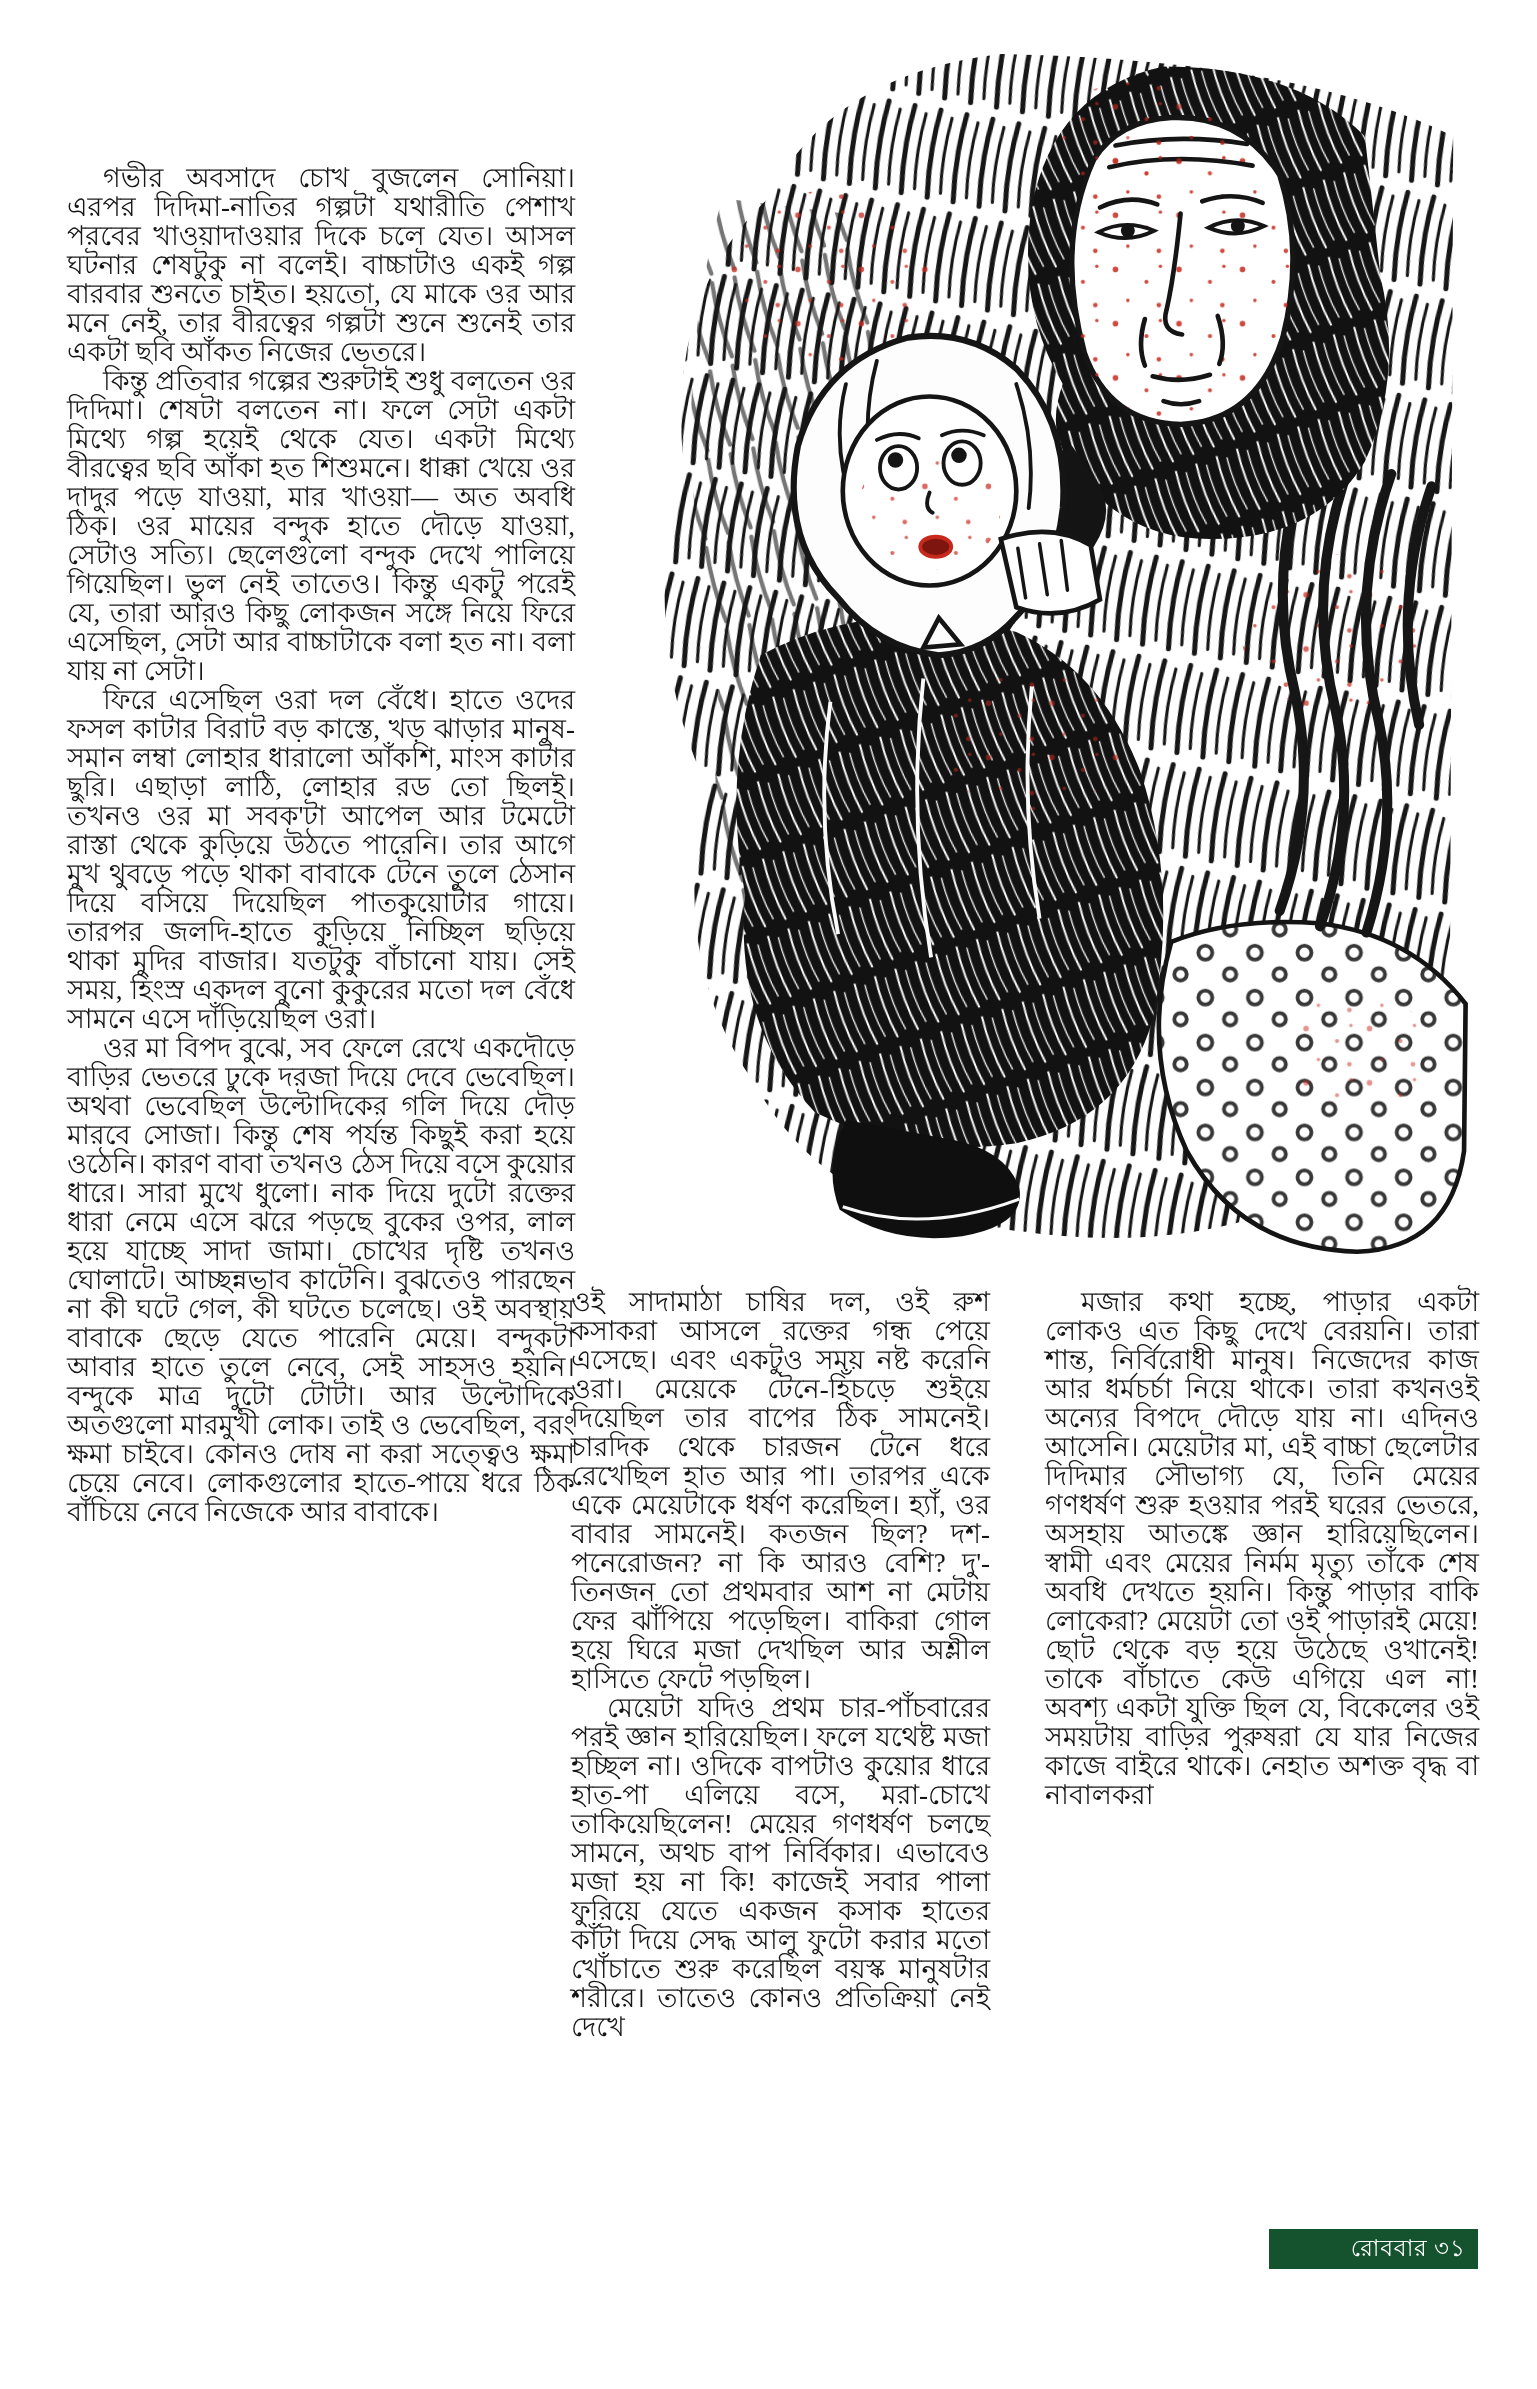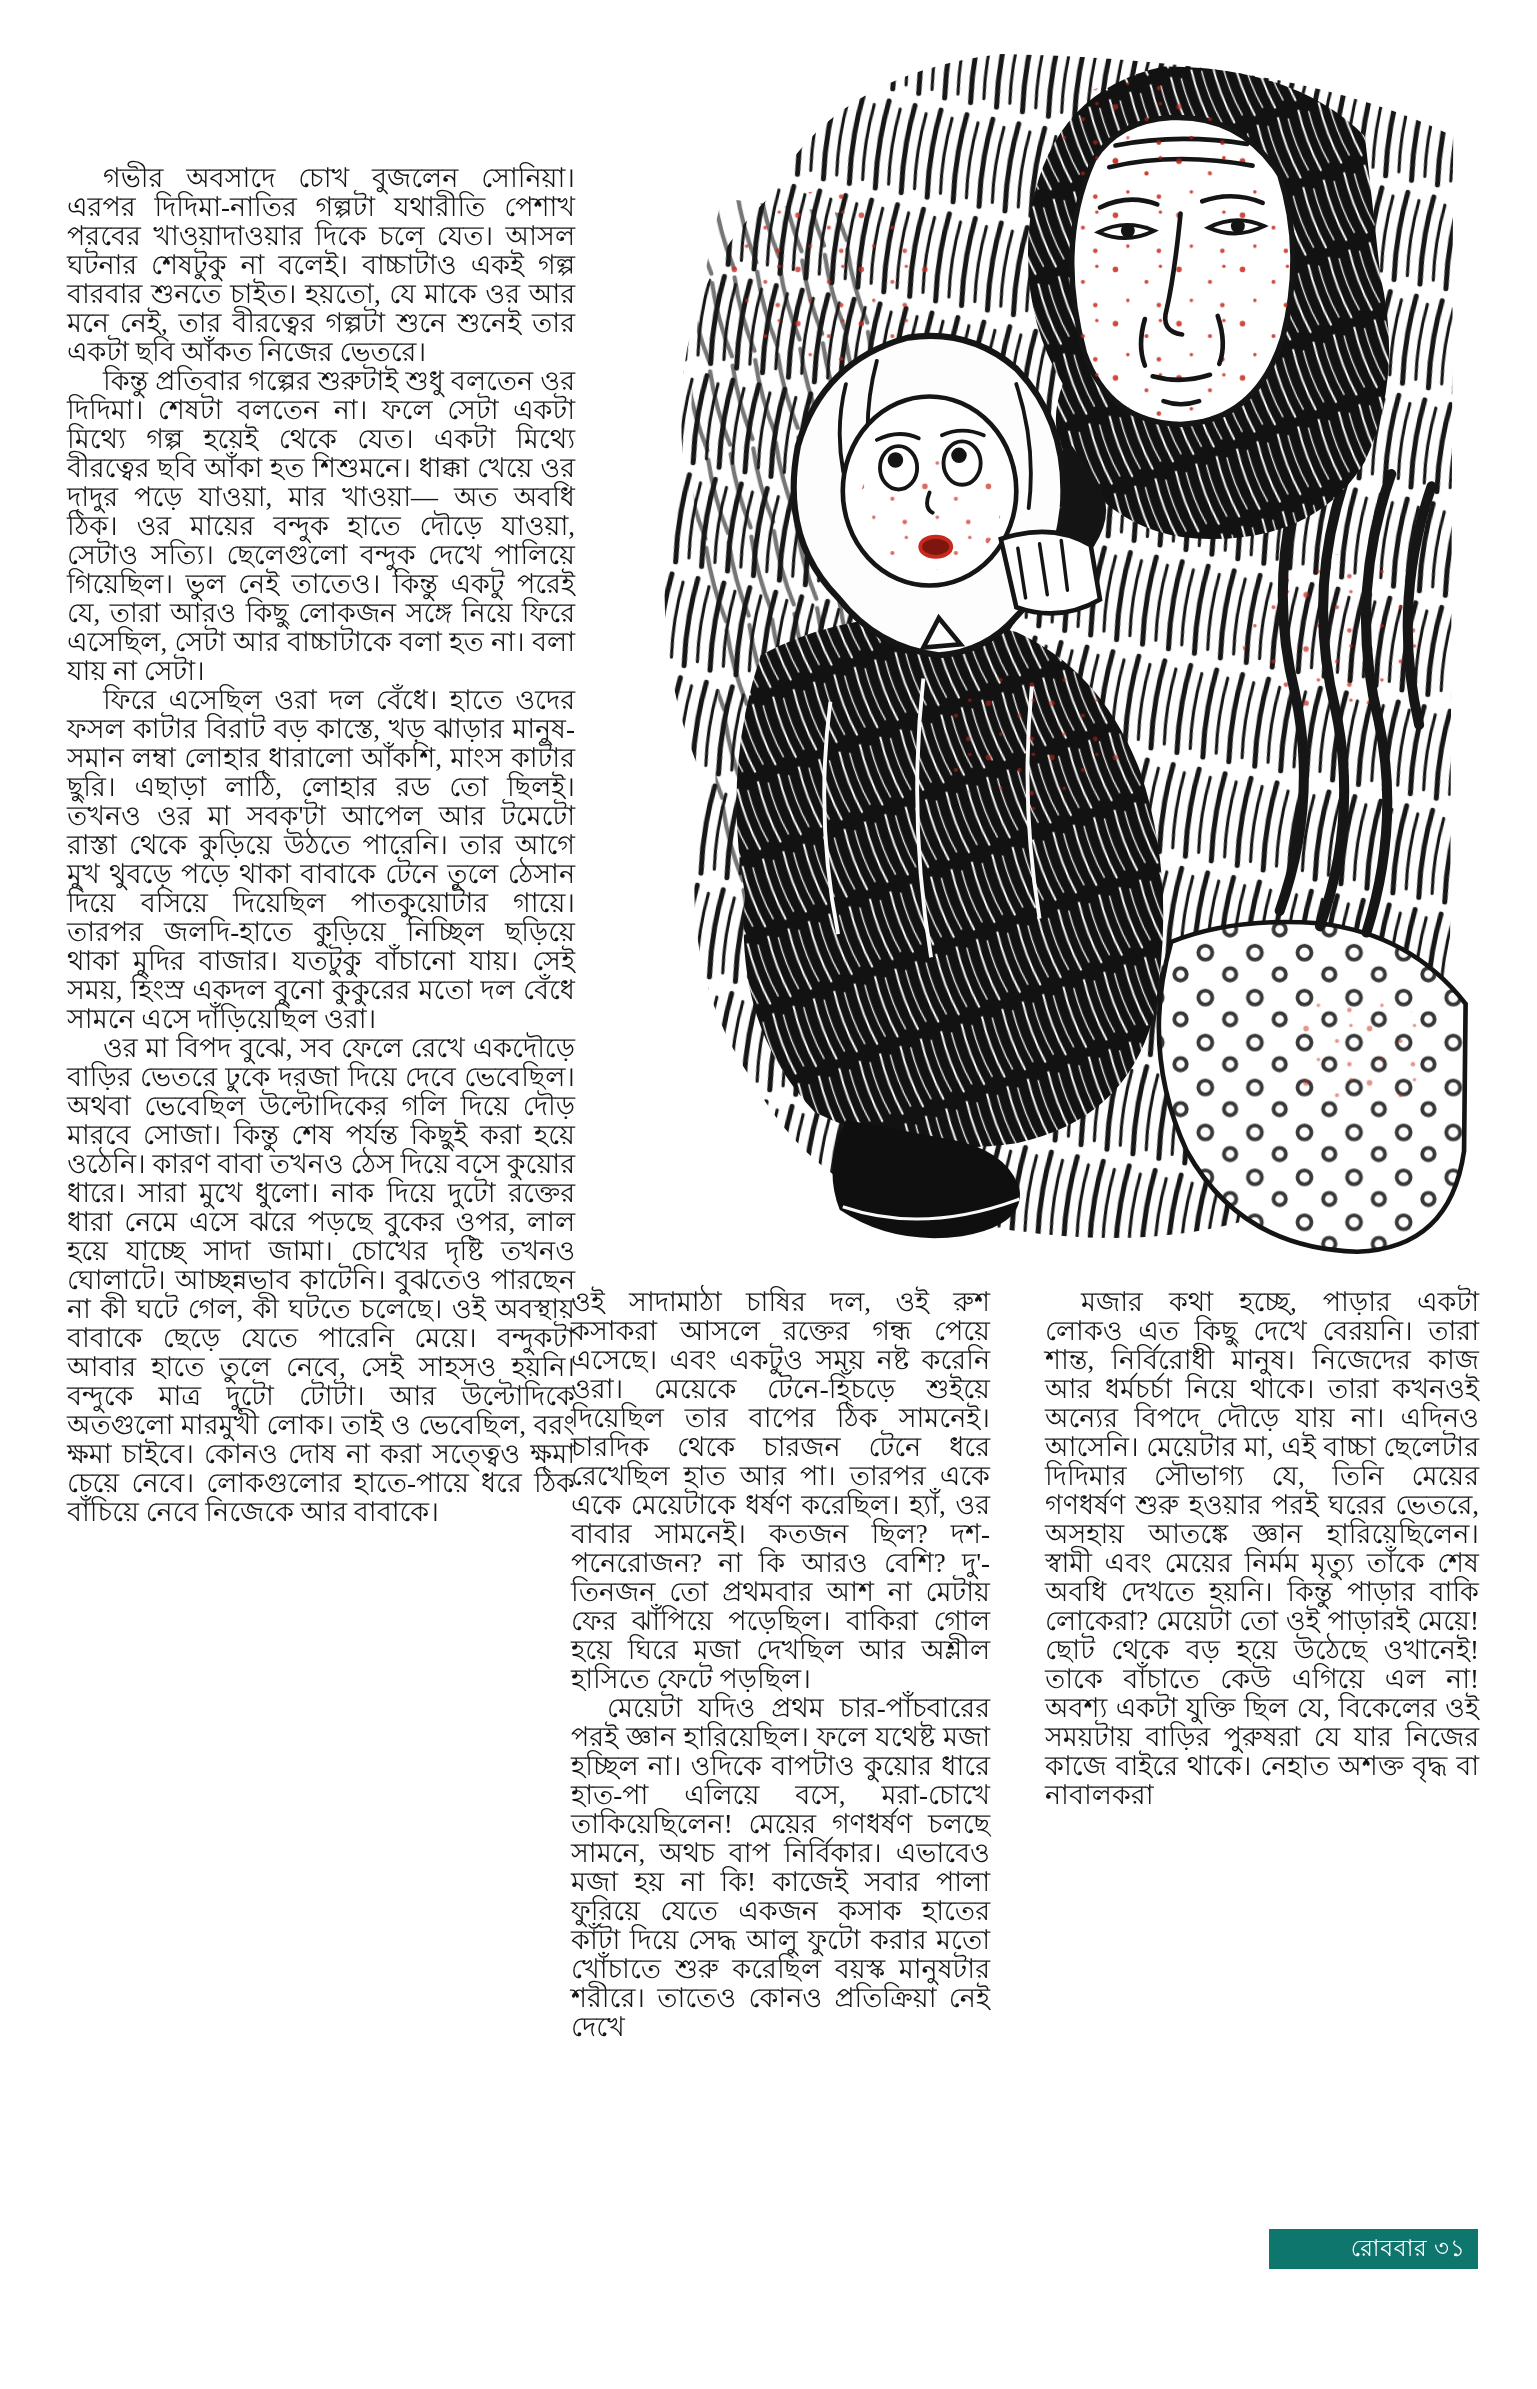--- a/index.html
+++ b/index.html
@@ -27,21 +27,21 @@
   #col3 { left: 1045px; top: 1288px; width: 434px; }
   .illustration {
     position: absolute;
     left: 598px; top: 43px;
     width: 880px; height: 1226px;
   }
   .footer-badge {
     position: absolute;
     right: 60px; top: 2229px;
     width: 209px; height: 40px;
-    background: #0f766e;
+    background: #14532d;
     color: #ffffff;
     display: flex;
     align-items: center;
     justify-content: flex-end;
     padding-right: 12.4px;
     box-sizing: border-box;
     font-size: 23px;
     letter-spacing: 0.8px;
   }
 </style>

